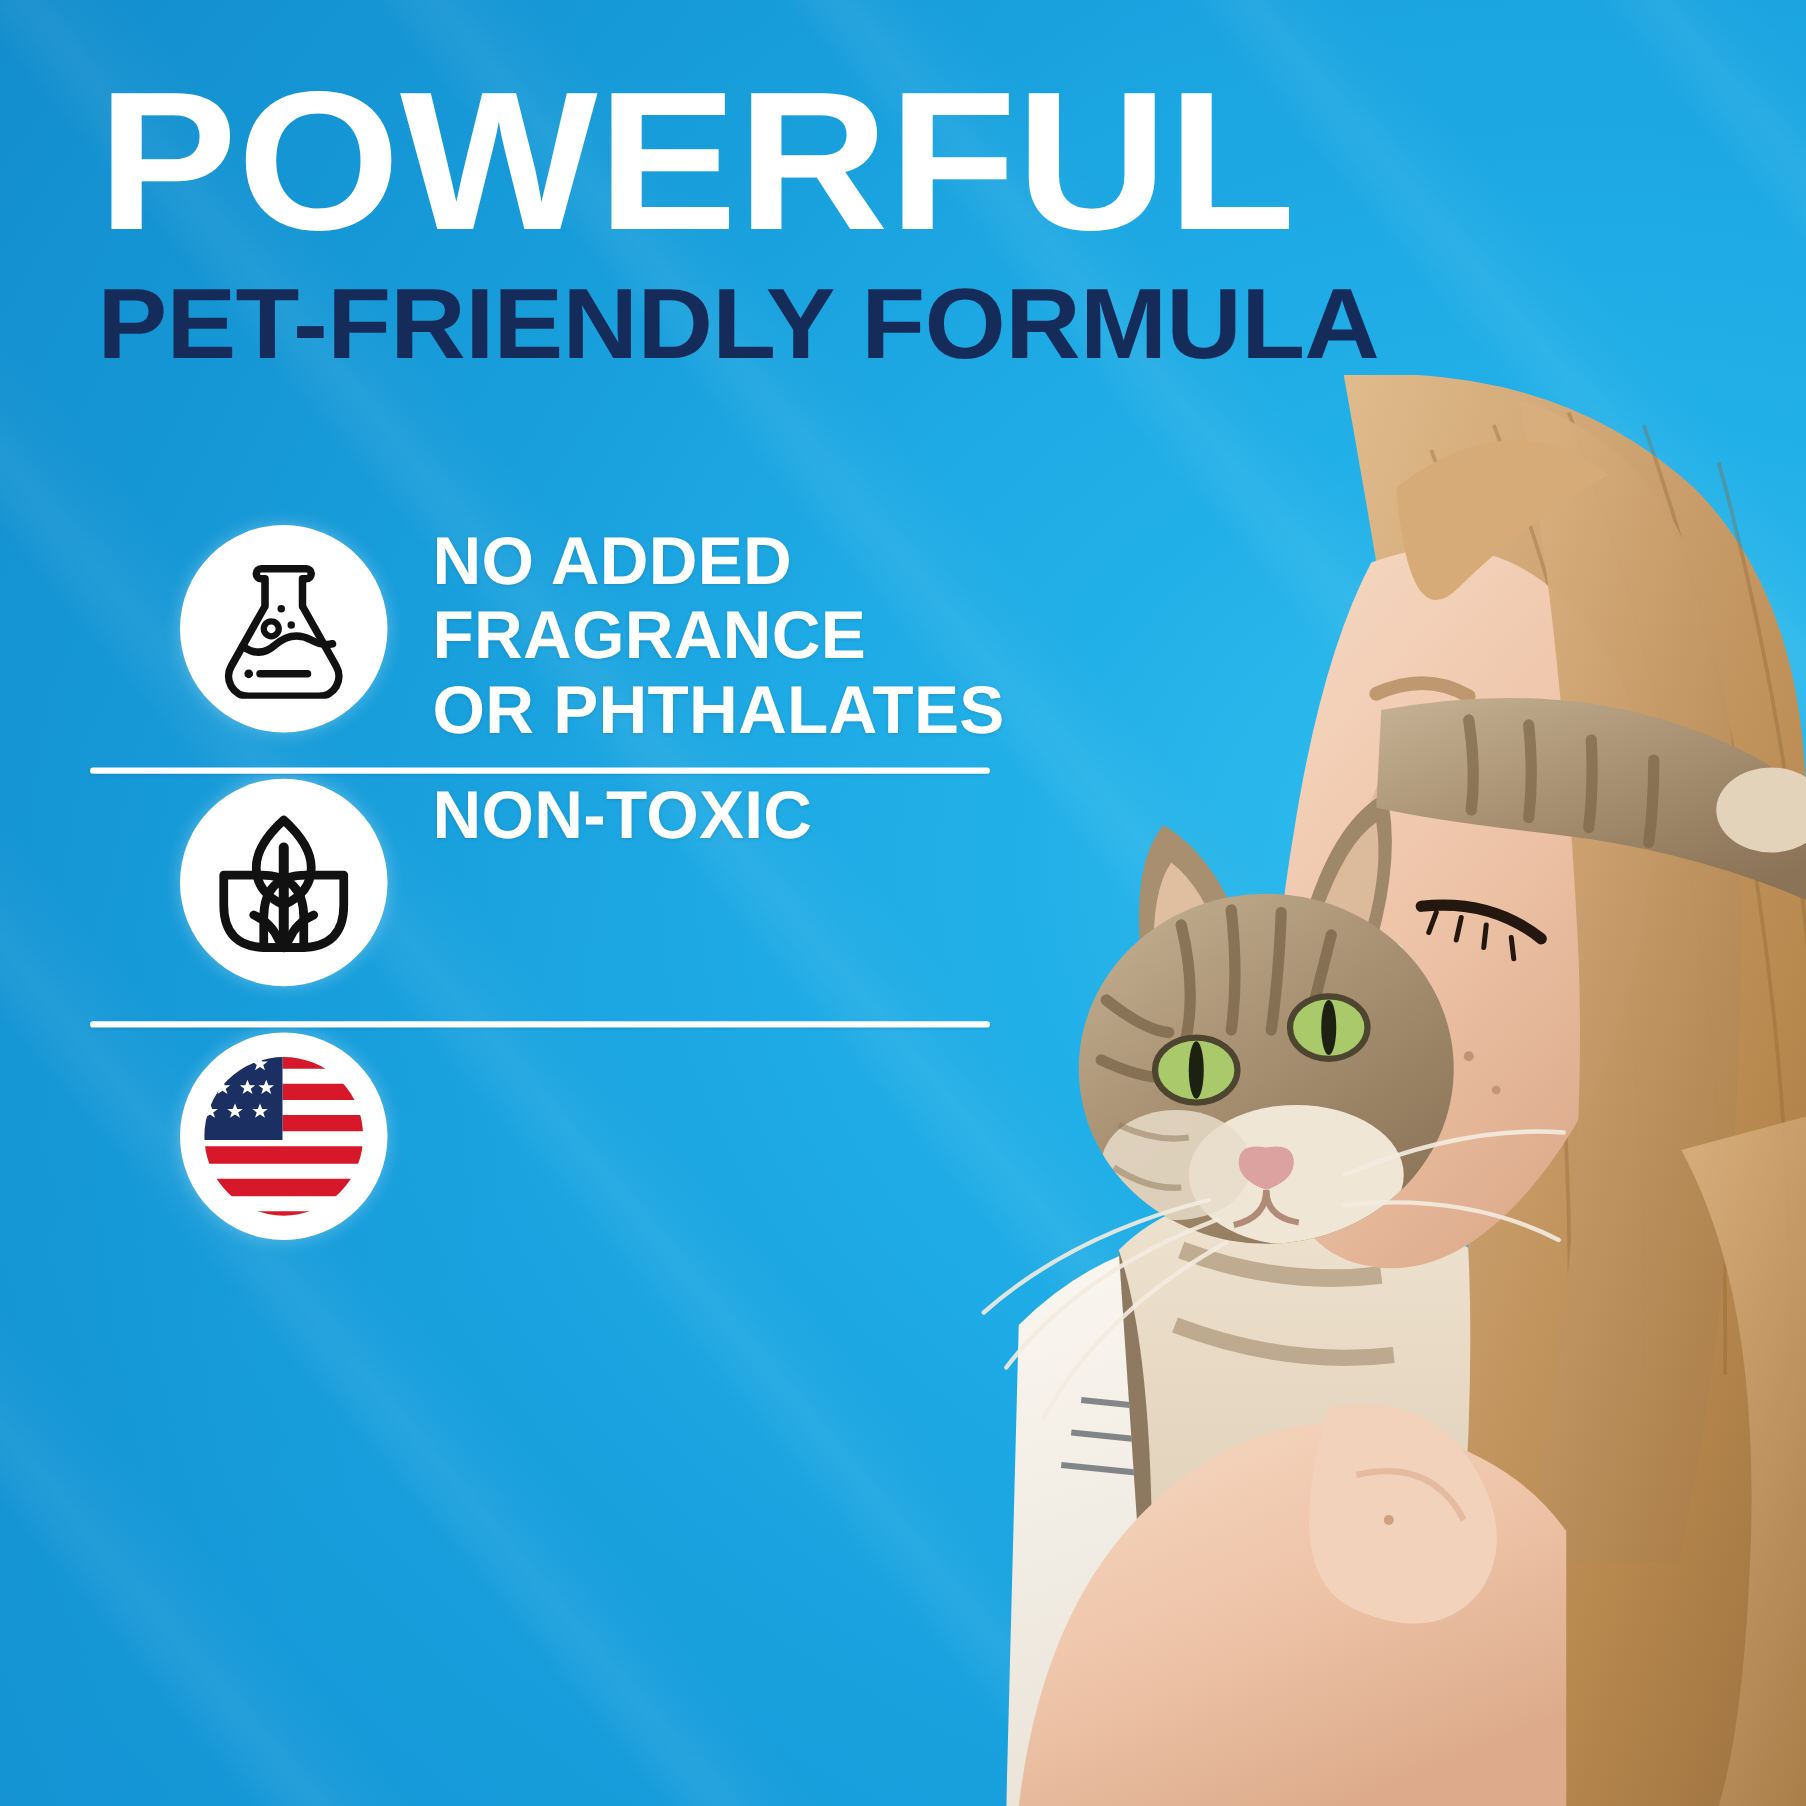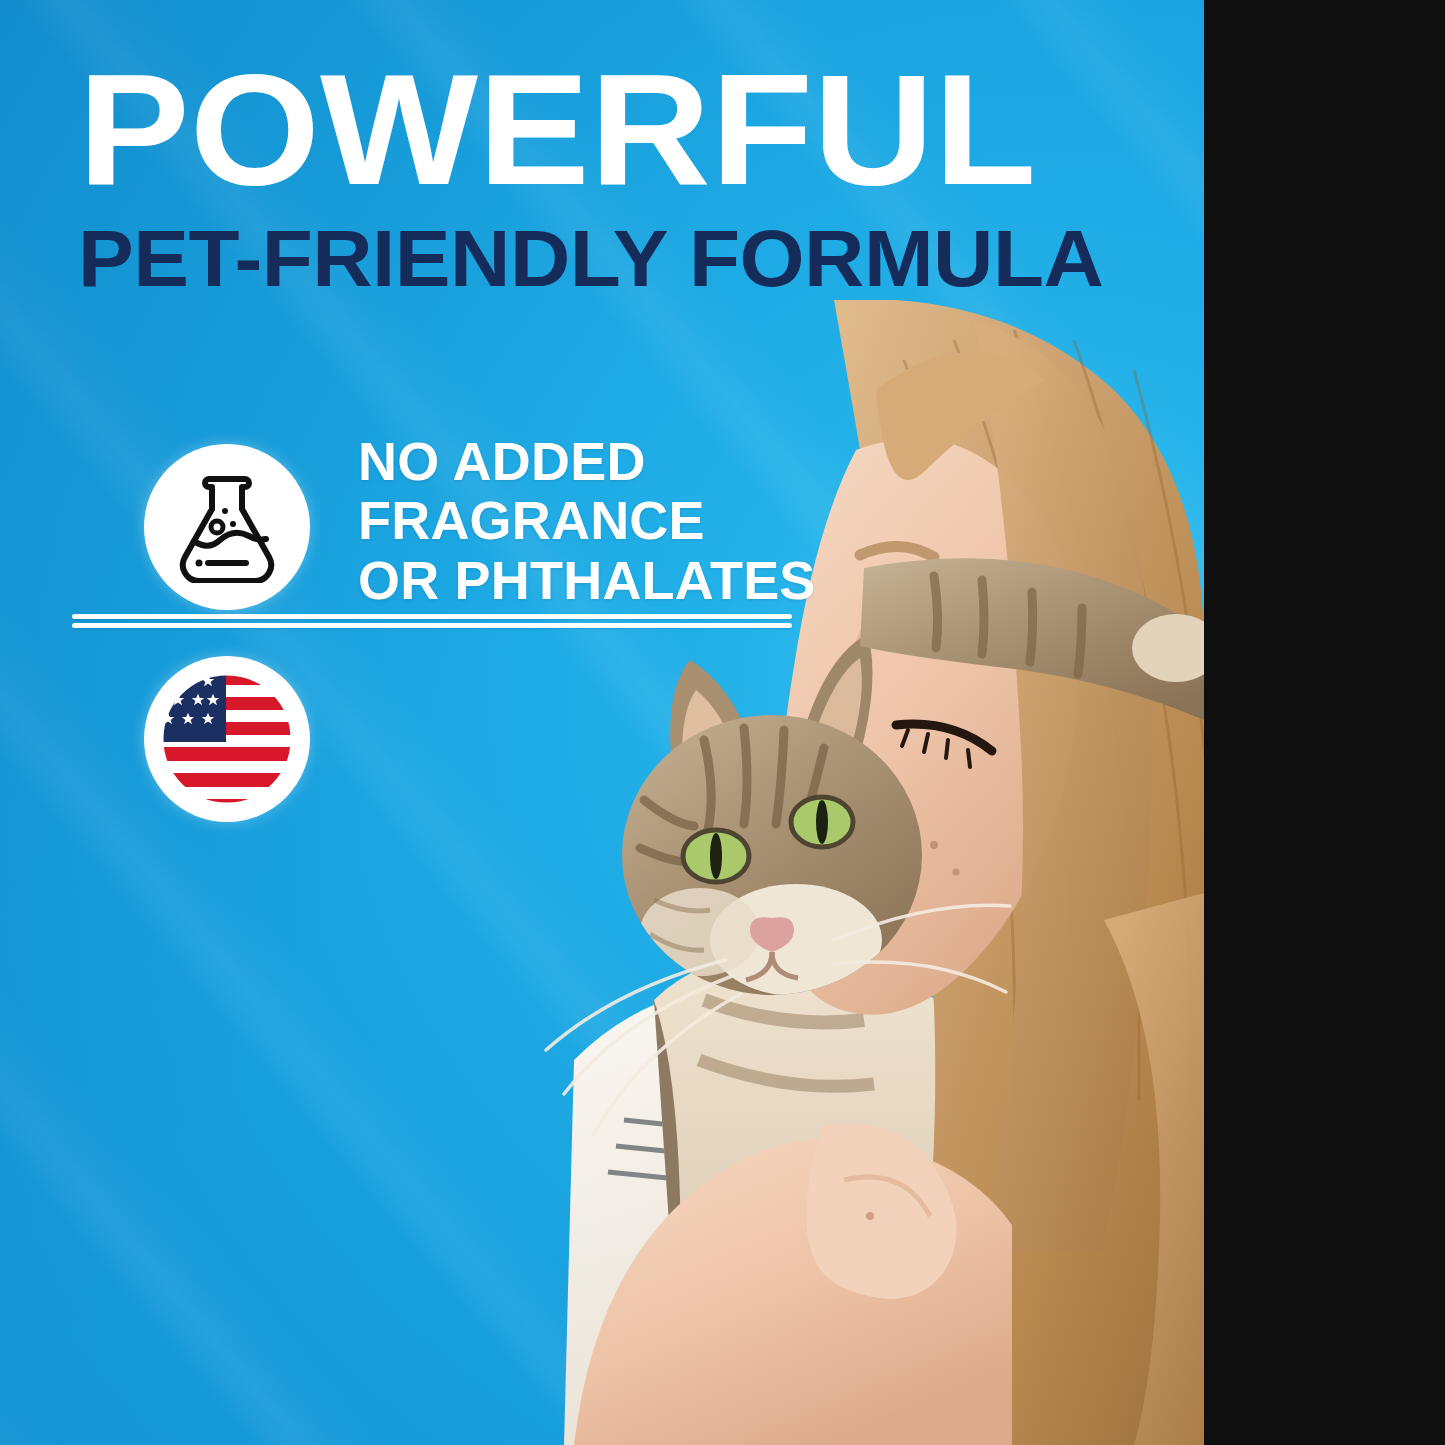--- a/index.html
+++ b/index.html
@@ -2,21 +2,21 @@
 <html><head>
 <meta charset="utf-8">
 <style>
   html, body {
     margin: 0;
     padding: 0;
     background: #0f0f0f;
   }
   #canvas {
     position: relative;
-    width: 1204px;
+    width: 1445px;
     height: 1445px;
     overflow: hidden;
     font-family: "Liberation Sans", sans-serif;
     background: #8b5cf6;
   }
 
   
   .bg-base {
     position: absolute;
     inset: 0;
@@ -89,22 +89,22 @@
   
   .features {
     position: absolute;
     left: 72px;
     top: 420px;
     width: 830px;
   }
   .feature-row {
     position: relative;
     display: flex;
-    align-items: flex-end;
-    gap: 48px;
+    align-items: flex-start;
+    gap: 36px;
     min-height: 190px;
   }
   .feature-icon {
     flex: 0 0 auto;
     width: 166px;
     height: 166px;
     margin-left: 72px;
     border-radius: 50%;
     background: #ffffff;
     display: flex;
@@ -341,20 +341,35 @@
           </svg>
         </span>
       </div>
       <div class="feature-label">NO ADDED
 FRAGRANCE
 OR PHTHALATES</div>
     </div>
 
     <div class="divider"></div>
 
+    <div class="feature-row">
+      <div class="feature-icon">
+        <span>
+          <svg width="108" height="112" viewBox="0 0 108 112" fill="none" xmlns="http://www.w3.org/2000/svg">
+            <path d="M54 6 q22 20 22 38 q0 20 -22 30 q-22 -10 -22 -30 q0 -18 22 -38 z" stroke="#111111" stroke-width="7" stroke-linejoin="round" fill="none"></path>
+            <path d="M6 50 h30 q34 0 34 34 v24 h-30 q-34 0 -34 -34 z" stroke="#111111" stroke-width="7" stroke-linejoin="round" fill="none"></path>
+            <path d="M102 50 h-30 q-34 0 -34 34 v24 h30 q34 0 34 -34 z" stroke="#111111" stroke-width="7" stroke-linejoin="round" fill="none"></path>
+            <path d="M54 28 v80" stroke="#111111" stroke-width="8" stroke-linecap="round"></path>
+            <path d="M30 82 q14 6 20 20" stroke="#111111" stroke-width="7" fill="none" stroke-linecap="round"></path>
+            <path d="M78 82 q-14 6 -20 20" stroke="#111111" stroke-width="7" fill="none" stroke-linecap="round"></path>
+          </svg>
+        </span>
+      </div>
+      <div class="feature-label">NON-TOXIC</div>
+    </div>
 
     <div class="divider"></div>
 
     <div class="feature-row">
       <div class="feature-icon">
         <span>
           <svg width="150" height="150" viewBox="0 0 150 150" xmlns="http://www.w3.org/2000/svg">
             <defs>
               <clipPath id="flagCircle">
                   <circle cx="75" cy="75" r="67"></circle>

